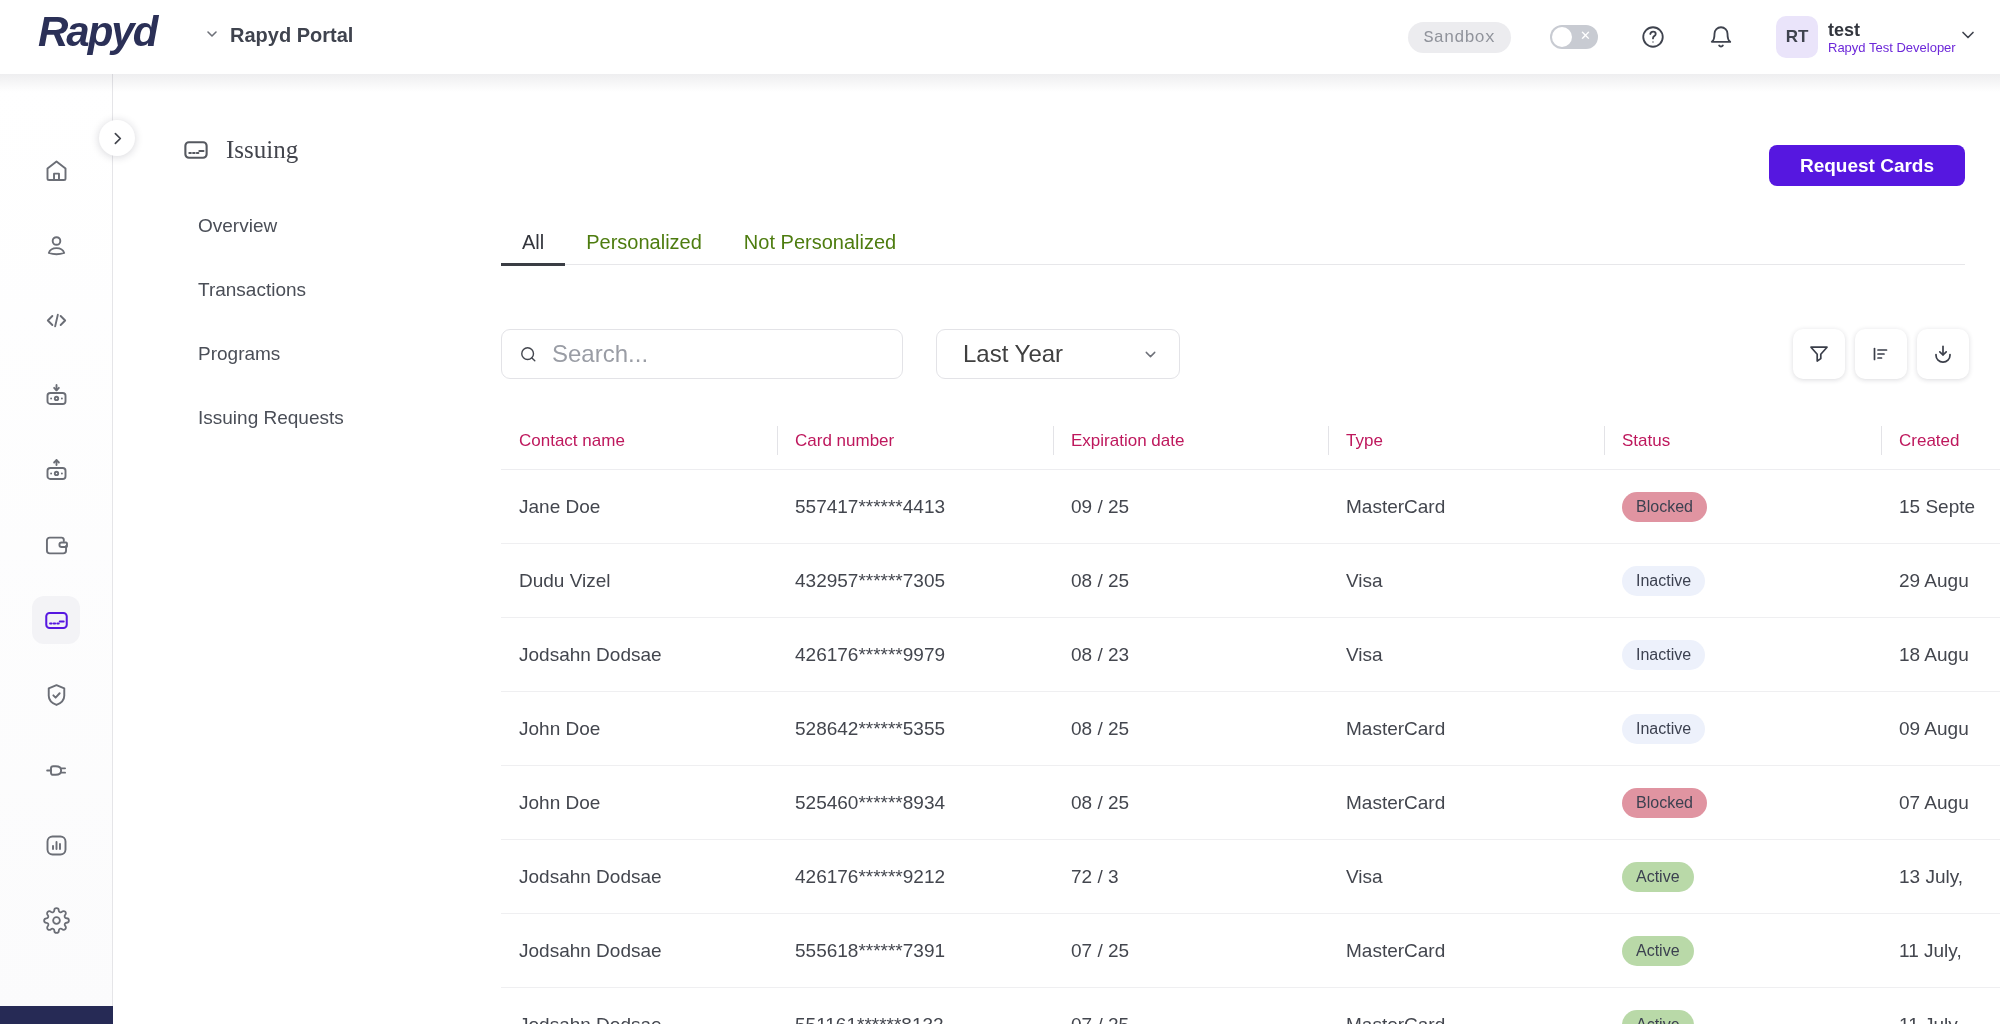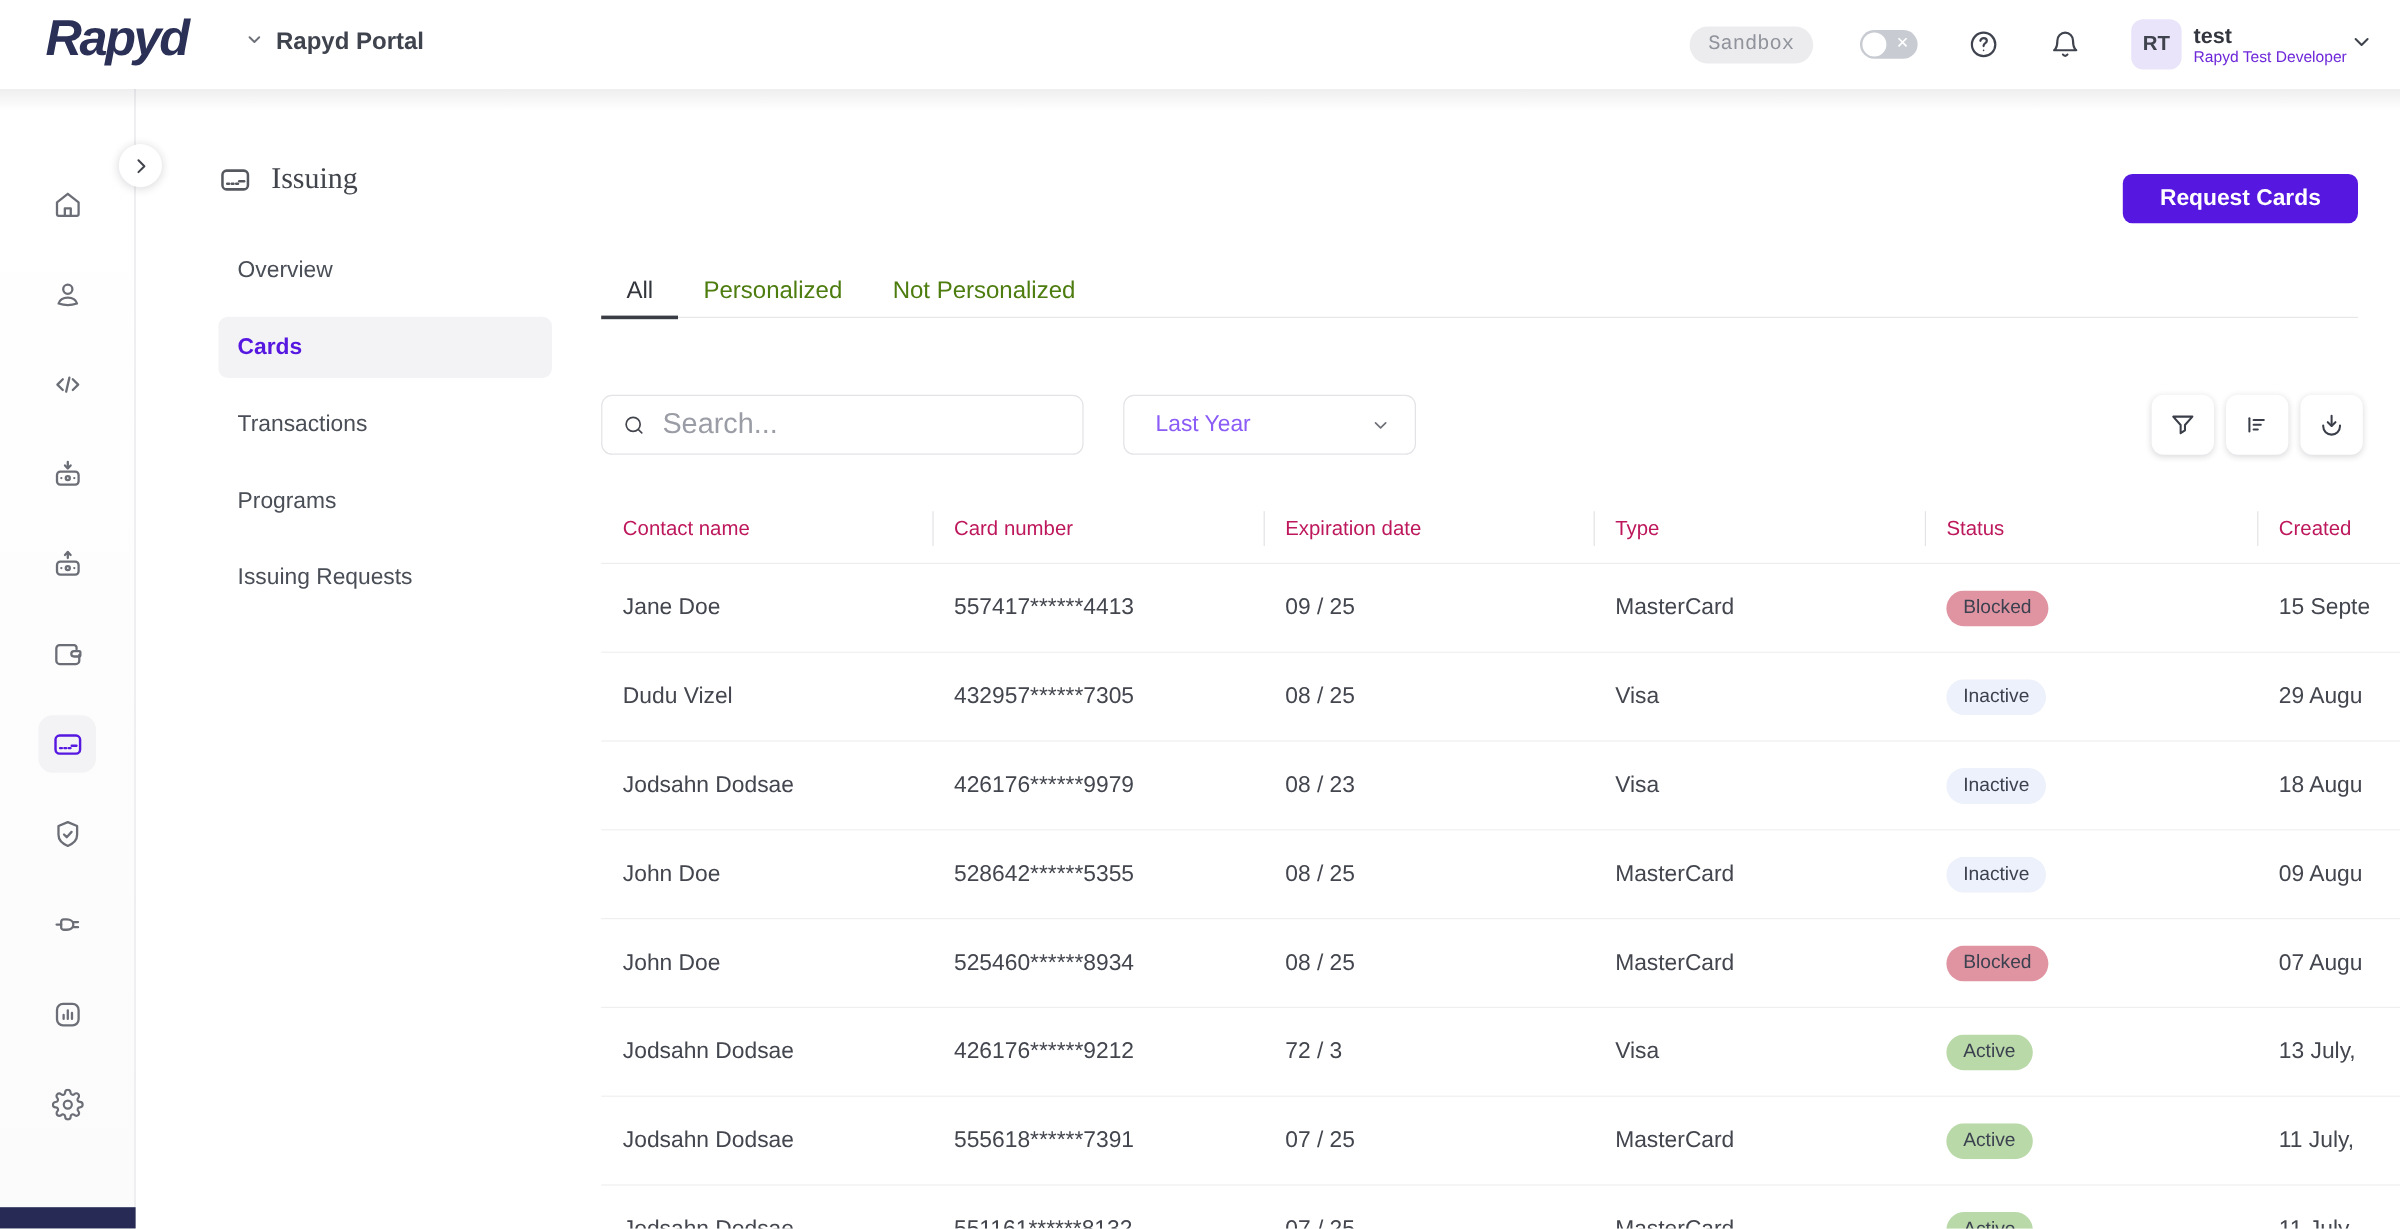--- a/index.html
+++ b/index.html
@@ -65,21 +65,21 @@
   .search-box { position:absolute; left:501px; top:329px; width:402px; height:50px; border:1px solid #E3E3E7;
                 border-radius:9px; background:#fff; display:flex; align-items:center; padding:0 16px; gap:13px; }
   .search-box svg { color:#43464E; flex:0 0 auto; }
   .search-box input { border:none; outline:none; font-size:24px; color:#43464E; width:100%;
                       font-family:"Liberation Sans",sans-serif; }
   .search-box input::placeholder { color:#9A9DA5; }
 
   .date-filter { position:absolute; left:936px; top:329px; width:244px; height:50px; border:1px solid #E3E3E7;
                  border-radius:9px; background:#fff; display:flex; align-items:center; justify-content:space-between;
                  padding:0 20px 0 26px; cursor:pointer; }
-  .date-filter-value { font-size:19px; color:#8b5cf6; }
+  .date-filter-value { font-size:24px; color:#404040; }
   .date-filter svg { color:#6E7179; }
 
   .tool-btns { position:absolute; left:1793px; top:329px; display:flex; gap:10px; }
   .tool-btn { width:52px; height:50px; border-radius:10px; background:#fff; border:none;
               box-shadow:0 1px 5px rgba(30,30,50,.16); display:flex; align-items:center; justify-content:center;
               color:#3A3E49; cursor:pointer; }
   .tool-btn svg { width:24px; height:24px; }
 
   
   .table { position:absolute; left:501px; top:412px; width:1680px; }
@@ -235,21 +235,20 @@
     <div class="subnav-title">
       <svg viewBox="0 0 24 24" fill="none" stroke="currentColor" stroke-width="1.8" stroke-linecap="round" stroke-linejoin="round">
           <rect x="2.9" y="5.3" width="18.2" height="13.4" rx="3"></rect>
           <path d="M6.3 14.6h1.3M9.5 14.6h1.3M12.7 14.6h1.3"></path>
           <path d="M14.9 12.9h3.5"></path>
         </svg>
       <span class="subnav-title-text">Issuing</span>
     </div>
     <div class="nav-list">
         <div class="nav-item">Overview</div>
-        <div class="nav-item active">Cards</div>
         <div class="nav-item">Transactions</div>
         <div class="nav-item">Programs</div>
         <div class="nav-item">Issuing Requests</div>
       </div>
   </div>
 
   <button class="request-btn">Request Cards</button>
 
   <div class="tabs-row">
       <div class="tab active">All</div>

